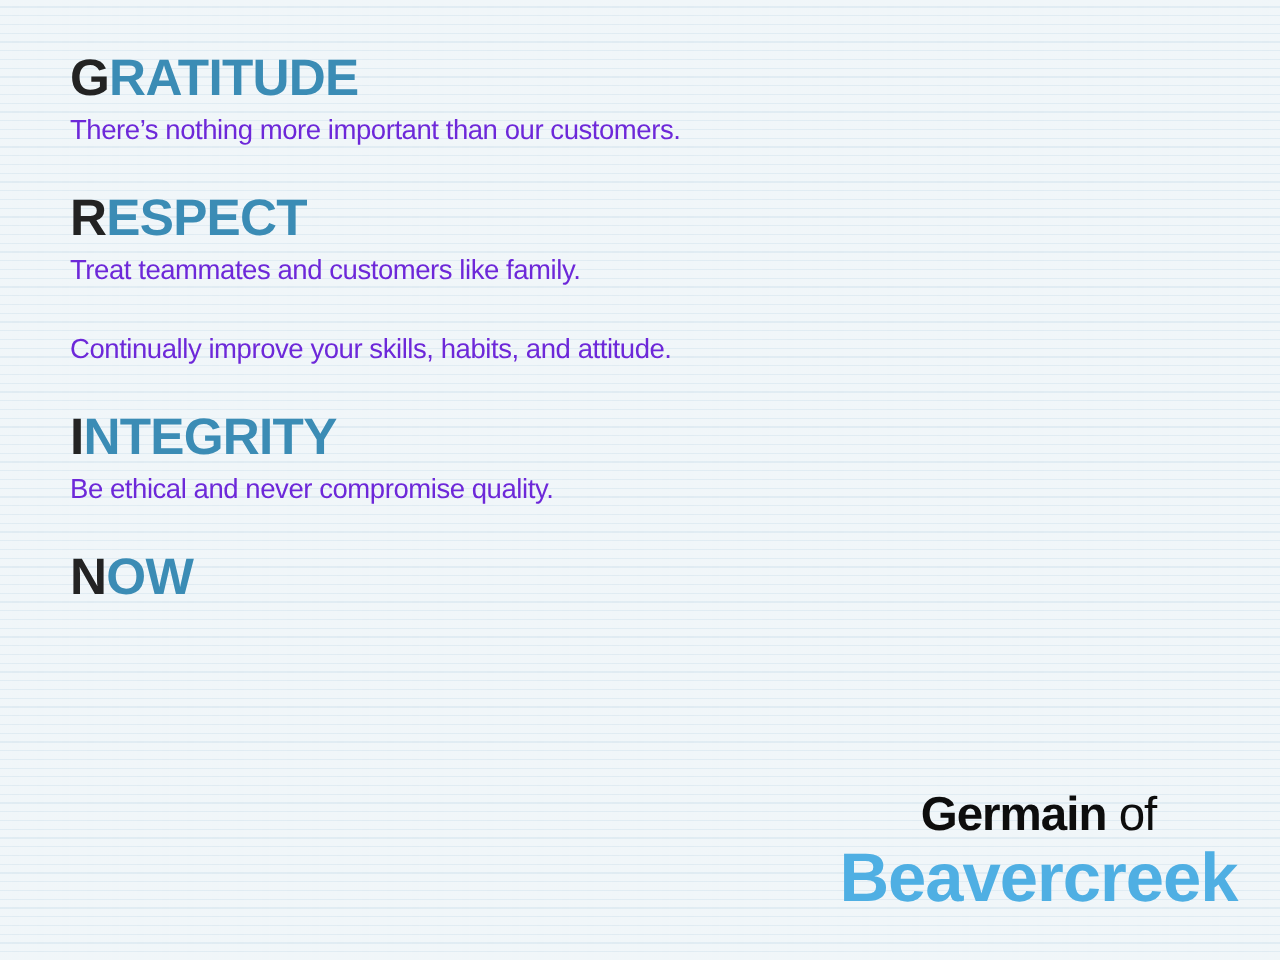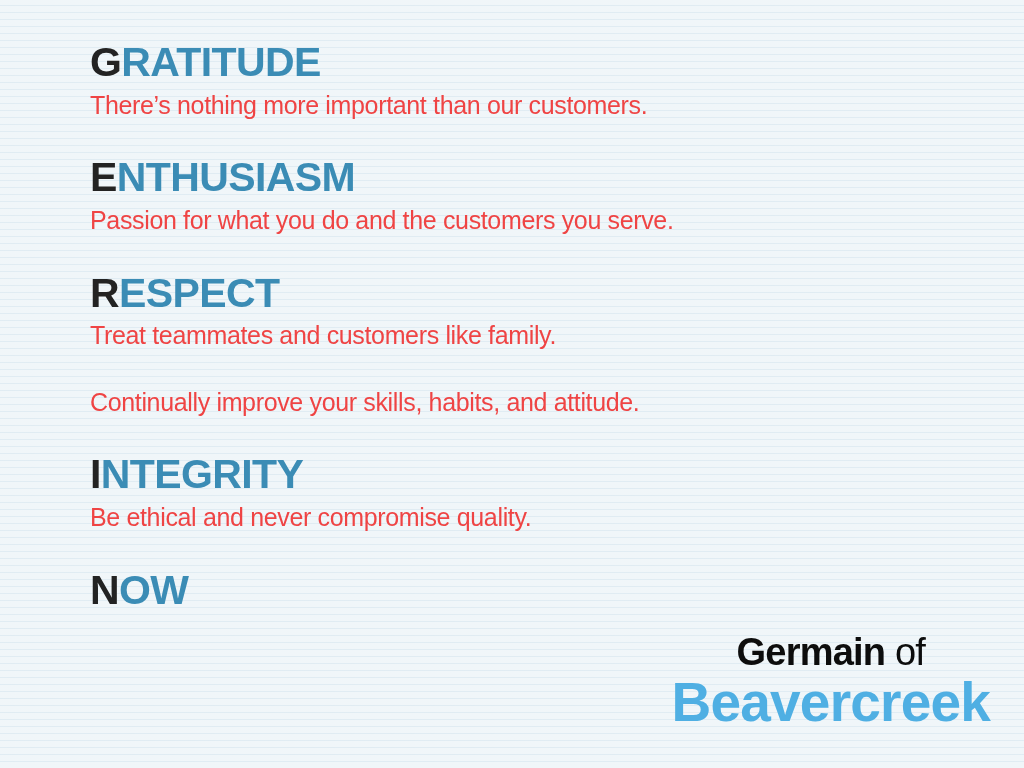--- a/index.html
+++ b/index.html
@@ -47,21 +47,21 @@
     background-image:
       repeating-linear-gradient(0deg, rgba(255,255,255,0.65) 0 6px, rgba(255,255,255,0) 6px 7px);
   }
 
   #content {
     position: relative;
     z-index: 2;
     width: 1024px;
     height: 768px;
     box-sizing: border-box;
-    padding: 34px 34px 0 90px;
+    padding: 34px 34px 0 56px;
   }
 
   
   .value-block {
     margin: 0 0 38px 0;
   }
 
   .value-heading {
     margin: 0;
     font-family: "Liberation Sans", sans-serif;
@@ -78,24 +78,24 @@
   }
 
   .value-heading .rest {
     color: #3b8cb5;
   }
 
   .value-tagline {
     margin: 7px 0 0 0;
     font-family: "Liberation Sans", sans-serif;
     font-weight: normal;
-    font-size: 25px;
+    font-size: 22px;
     line-height: 1.14;
     letter-spacing: -0.35px;
-    color: #ef4444;
+    color: #6d28d9;
     white-space: nowrap;
   }
 
   
   .value-block.row-0 { margin-top: 8px; }
   .value-block.row-6 { margin-bottom: 0; }
 
   
   #logo {
     position: absolute;
@@ -142,24 +142,20 @@
 
   <div id="bg-pattern"></div>
 
   <div id="content">
 
     <div class="value-block row-0">
       <div class="value-heading"><span class="initial">G</span><span class="rest">RATITUDE</span></div>
       <p class="value-tagline">There’s nothing more important than our customers.</p>
     </div>
 
-    <div class="value-block row-1">
-      <div class="value-heading"><span class="initial">E</span><span class="rest">NTHUSIASM</span></div>
-      <p class="value-tagline">Passion for what you do and the customers you serve.</p>
-    </div>
 
     <div class="value-block row-2">
       <div class="value-heading"><span class="initial">R</span><span class="rest">ESPECT</span></div>
       <p class="value-tagline">Treat teammates and customers like family.</p>
     </div>
 
     <div class="value-block row-3">
       <p class="value-tagline">Continually improve your skills, habits, and attitude.</p>
     </div>
 

